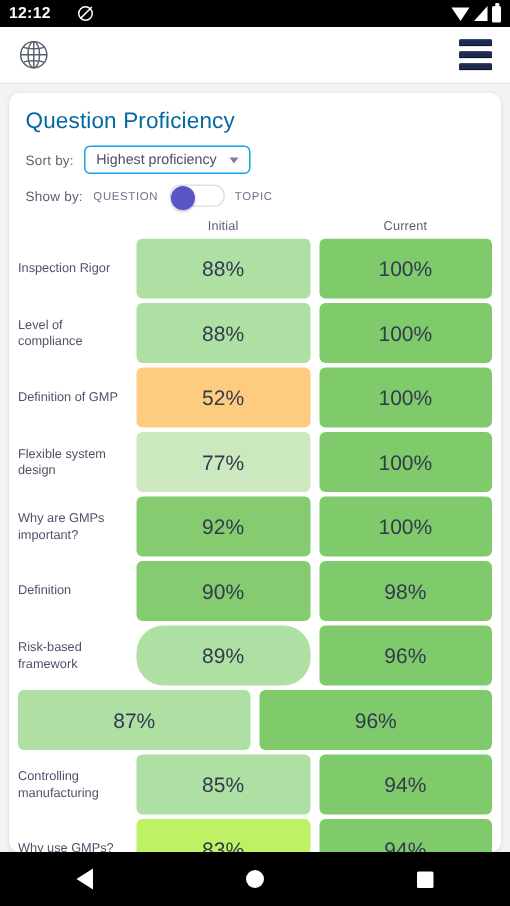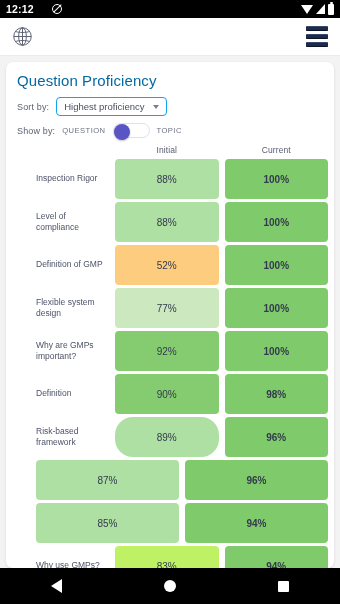--- a/index.html
+++ b/index.html
@@ -109,41 +109,41 @@
     position: relative; cursor: pointer;
   }
   .toggle-knob {
     position: absolute; top: 0px; left: 0px;
     width: 16px; height: 16px; border-radius: 50%;
     background: #5a55c4;
     box-shadow: 0 1px 2px rgba(0,0,0,.25);
   }
 
   
-  .table { flex: 1; overflow: hidden; display: flex; flex-direction: column; padding-left: 24px; }
+  .table { flex: 1; overflow: hidden; display: flex; flex-direction: column; }
   .thead { display: flex; padding: 0 6px 4px 6px; flex: 0 0 auto; }
   .th-spacer { flex: 0 0 79px; }
   .th {
     flex: 1; text-align: center;
     font-size: 8.5px; color: #575c70; letter-spacing: .1px;
   }
   .th + .th { margin-left: 6px; text-align: center; }
   .tbody { flex: 1; overflow: hidden; padding: 0 6px; }
   .trow { display: flex; align-items: stretch; margin-bottom: 3px; }
   .rlabel {
     flex: 0 0 79px; display: flex; align-items: center;
     font-size: 8.5px; color: #4d5367; line-height: 1.35;
     padding-right: 7px;
   }
   .cell {
     flex: 1; height: 40px; border-radius: 4px;
     display: flex; align-items: center; justify-content: center;
-    font-size: 10px; color: #333a4d;
-  }
-  .cell + .cell { margin-left: 6px; font-weight: bold; }
+    font-size: 14px; color: #333a4d;
+  }
+  .cell + .cell { margin-left: 6px; }
 
   
   .navbar {
     height: 36px; background: #000; flex: 0 0 36px;
     display: flex; align-items: center; justify-content: space-around;
   }
   .nav-back {
     width: 0; height: 0;
     border-top: 7px solid transparent; border-bottom: 7px solid transparent;
     border-right: 11px solid #fff;
@@ -253,20 +253,21 @@
             <div class="trow">
               <div class="rlabel">Risk-based framework</div>
               <div class="cell" style="background: rgb(174, 223, 163); border-radius: 18px;">89%</div>
               <div class="cell" style="background: rgb(127, 203, 107);">96%</div>
             </div>
             <div class="trow">
               <div class="cell" style="background: rgb(174, 223, 163);">87%</div>
               <div class="cell" style="background: rgb(127, 203, 107);">96%</div>
             </div>
             <div class="trow">
+              <div class="rlabel">Controlling manufacturing</div>
               <div class="cell" style="background: rgb(174, 223, 163);">85%</div>
               <div class="cell" style="background: rgb(127, 203, 107);">94%</div>
             </div>
             <div class="trow">
               <div class="rlabel">Why use GMPs?</div>
               <div class="cell" style="background: #bef264;">83%</div>
               <div class="cell" style="background: rgb(127, 203, 107);">94%</div>
             </div>
           </div>
       </div>

